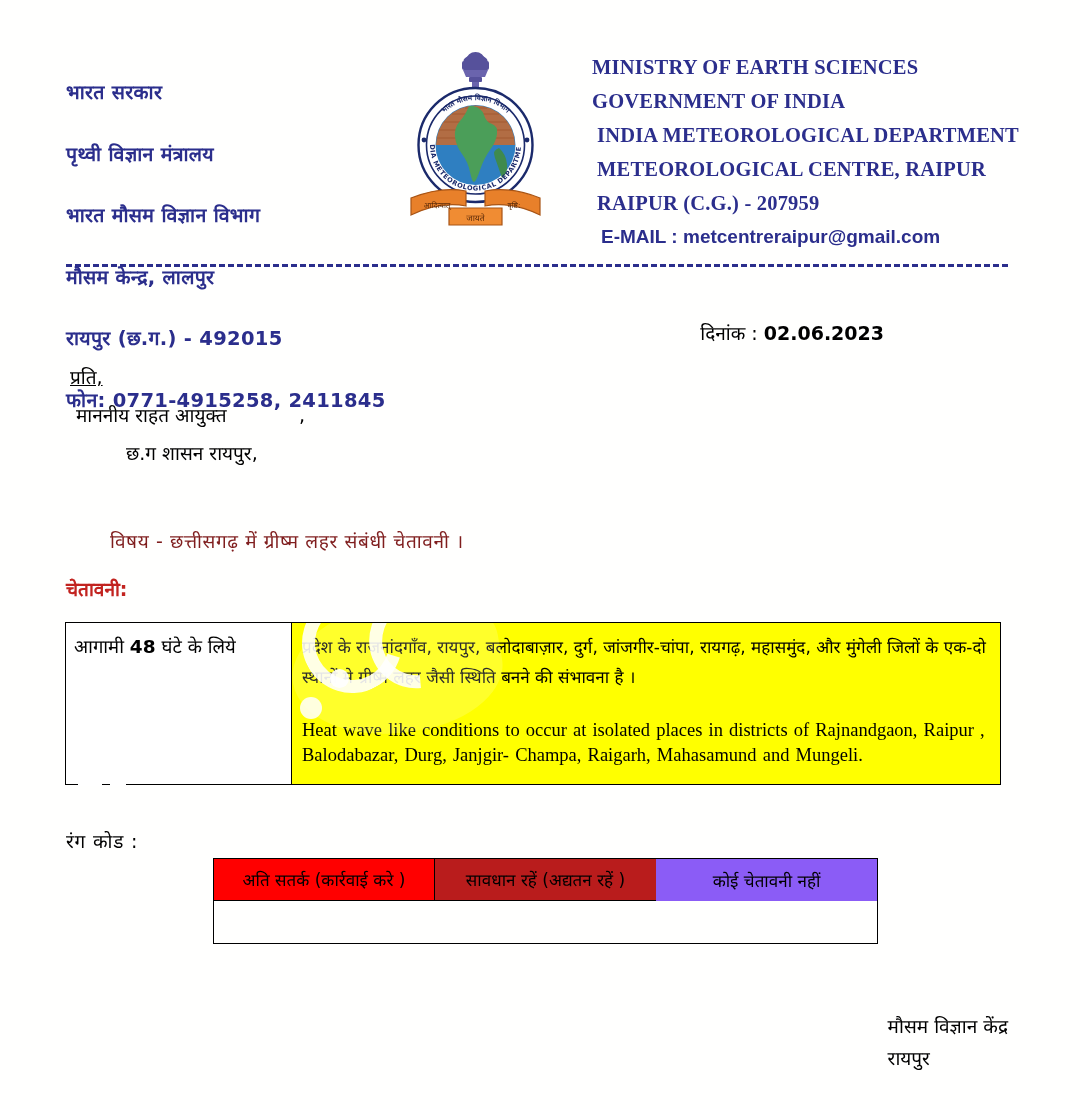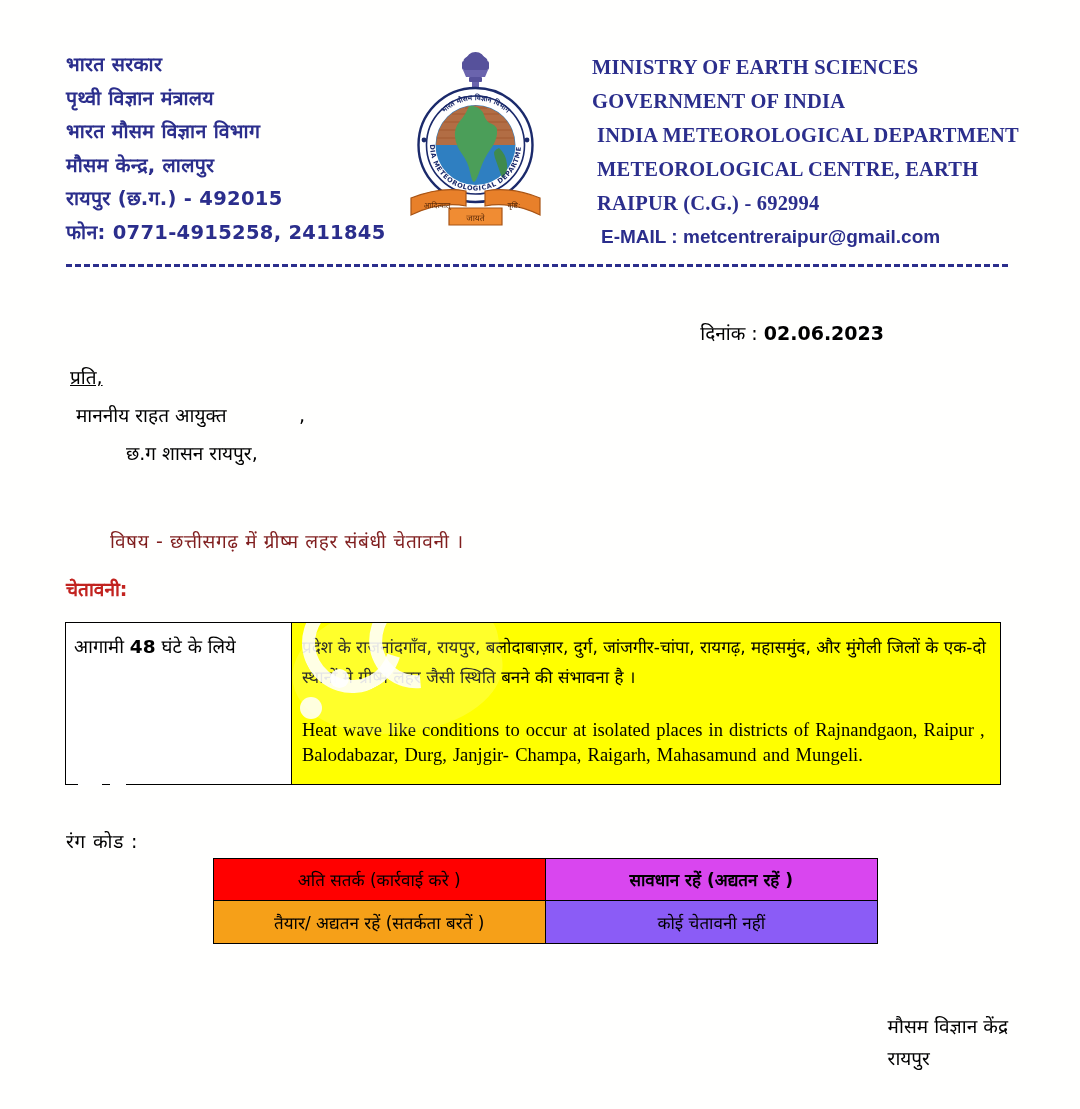--- a/index.html
+++ b/index.html
@@ -36,20 +36,21 @@
     width: 330px;
   }
   .lh-hindi div {
     font-family: "DejaVu Sans", sans-serif;
     font-weight: bold;
     font-size: 19.5px;
     line-height: 33.5px;
     color: #2b2e8c;
     letter-spacing: 0.3px;
     white-space: nowrap;
+    margin-top: 28px;
   }
   .lh-eng {
     position: absolute;
     left: 592px;
     top: 6px;
     width: 470px;
   }
   .lh-eng div {
     font-family: "Liberation Serif", "DejaVu Serif", serif;
     font-weight: bold;
@@ -265,36 +266,36 @@
   }
   .cc-table {
     position: absolute;
     left: 213px;
     top: 858px;
     width: 665px;
     height: 86px;
     border: 1.4px solid #000;
     box-sizing: border-box;
     display: grid;
-    grid-template-columns: 1fr 1fr;
+    grid-template-columns: 1fr 1fr 1fr;
     grid-template-rows: 1fr 1fr;
   }
   .cc-cell {
     display: flex;
     align-items: center;
     justify-content: center;
     font-family: "DejaVu Sans", sans-serif;
     font-size: 17px;
     color: #000;
     box-sizing: border-box;
     white-space: nowrap;
     overflow: hidden;
   }
   .cc-cell.c0 { background: #FF0000; border-right: 1.4px solid #000; border-bottom: 1.4px solid #000; }
-  .cc-cell.c1 { background: #d946ef; border-bottom: 1.4px solid #000; font-weight: bold; }
+  .cc-cell.c1 { background: #b91c1c; border-bottom: 1.4px solid #000; }
   .cc-cell.c2 { background: #F6A018; border-right: 1.4px solid #000; }
   .cc-cell.c3 { background: #8b5cf6; }
 
   
   .footer {
     position: absolute;
     right: 72px;
     top: 1010px;
     font-family: "DejaVu Sans", sans-serif;
     font-size: 19px;
@@ -372,22 +373,22 @@
           <text x="111" y="160" fill="#5b2a08" font-family="DejaVu Sans, sans-serif" font-size="7.5" text-anchor="middle">वृष्टि:</text>
           <text x="72.5" y="173" fill="#5b2a08" font-family="DejaVu Sans, sans-serif" font-size="8.5" text-anchor="middle">जायते</text>
         </g>
       </svg>
     </div>
 
     <div class="lh-eng">
       <div>MINISTRY OF EARTH SCIENCES</div>
       <div>GOVERNMENT OF INDIA</div>
       <div class="indent1">INDIA METEOROLOGICAL DEPARTMENT</div>
-      <div class="indent1">METEOROLOGICAL CENTRE, EARTH</div>
-      <div class="indent1">RAIPUR (C.G.) - 692994</div>
+      <div class="indent1">METEOROLOGICAL CENTRE, RAIPUR</div>
+      <div class="indent1">RAIPUR (C.G.) - 207959</div>
       <div class="email"><span>E-MAIL  :</span> <span>metcentreraipur@gmail.com</span></div>
     </div>
   </div>
 
   <div class="rule"></div>
 
   <div class="date-line">
     <span class="label">दिनांक :</span>
     <span class="value">02.06.2023</span>
   </div>
@@ -416,21 +417,20 @@
       <div class="warn-en">Heat wave like conditions to occur at isolated places in districts of Rajnandgaon, Raipur , Balodabazar, Durg, Janjgir- Champa, Raigarh, Mahasamund and Mungeli.</div>
     </div>
     <div class="scan-gap"></div>
     <div class="scan-gap2"></div>
   </div>
 
   <div class="cc-label">रंग कोड :</div>
   <div class="cc-table">
     <div class="cc-cell c0">अति सतर्क (कार्रवाई करे )</div>
     <div class="cc-cell c1">सावधान रहें (अद्यतन रहें )</div>
-    <div class="cc-cell c2">तैयार/ अद्यतन रहें (सतर्कता बरतें )</div>
     <div class="cc-cell c3">कोई चेतावनी नहीं</div>
   </div>
 
   <div class="footer">
     <div>मौसम विज्ञान केंद्र</div>
     <div>रायपुर</div>
   </div>
 
 </div>
 

